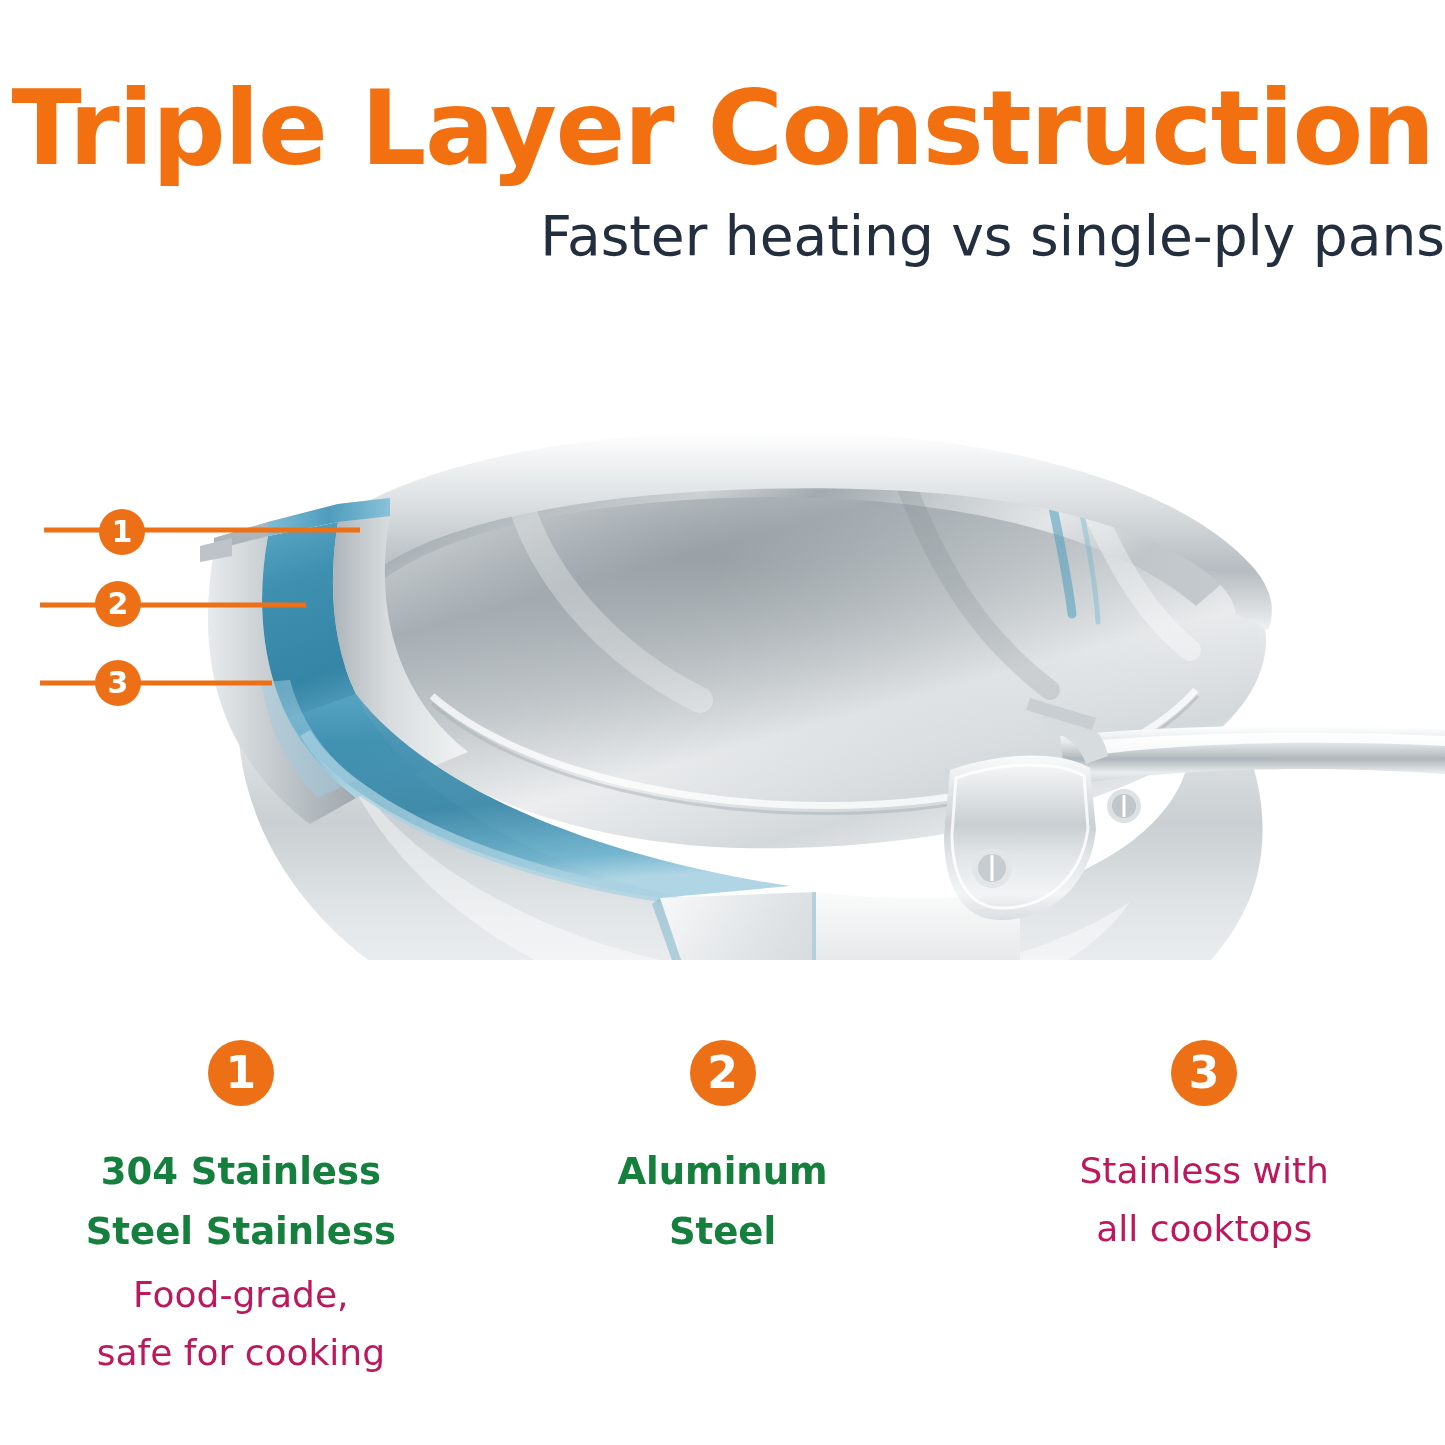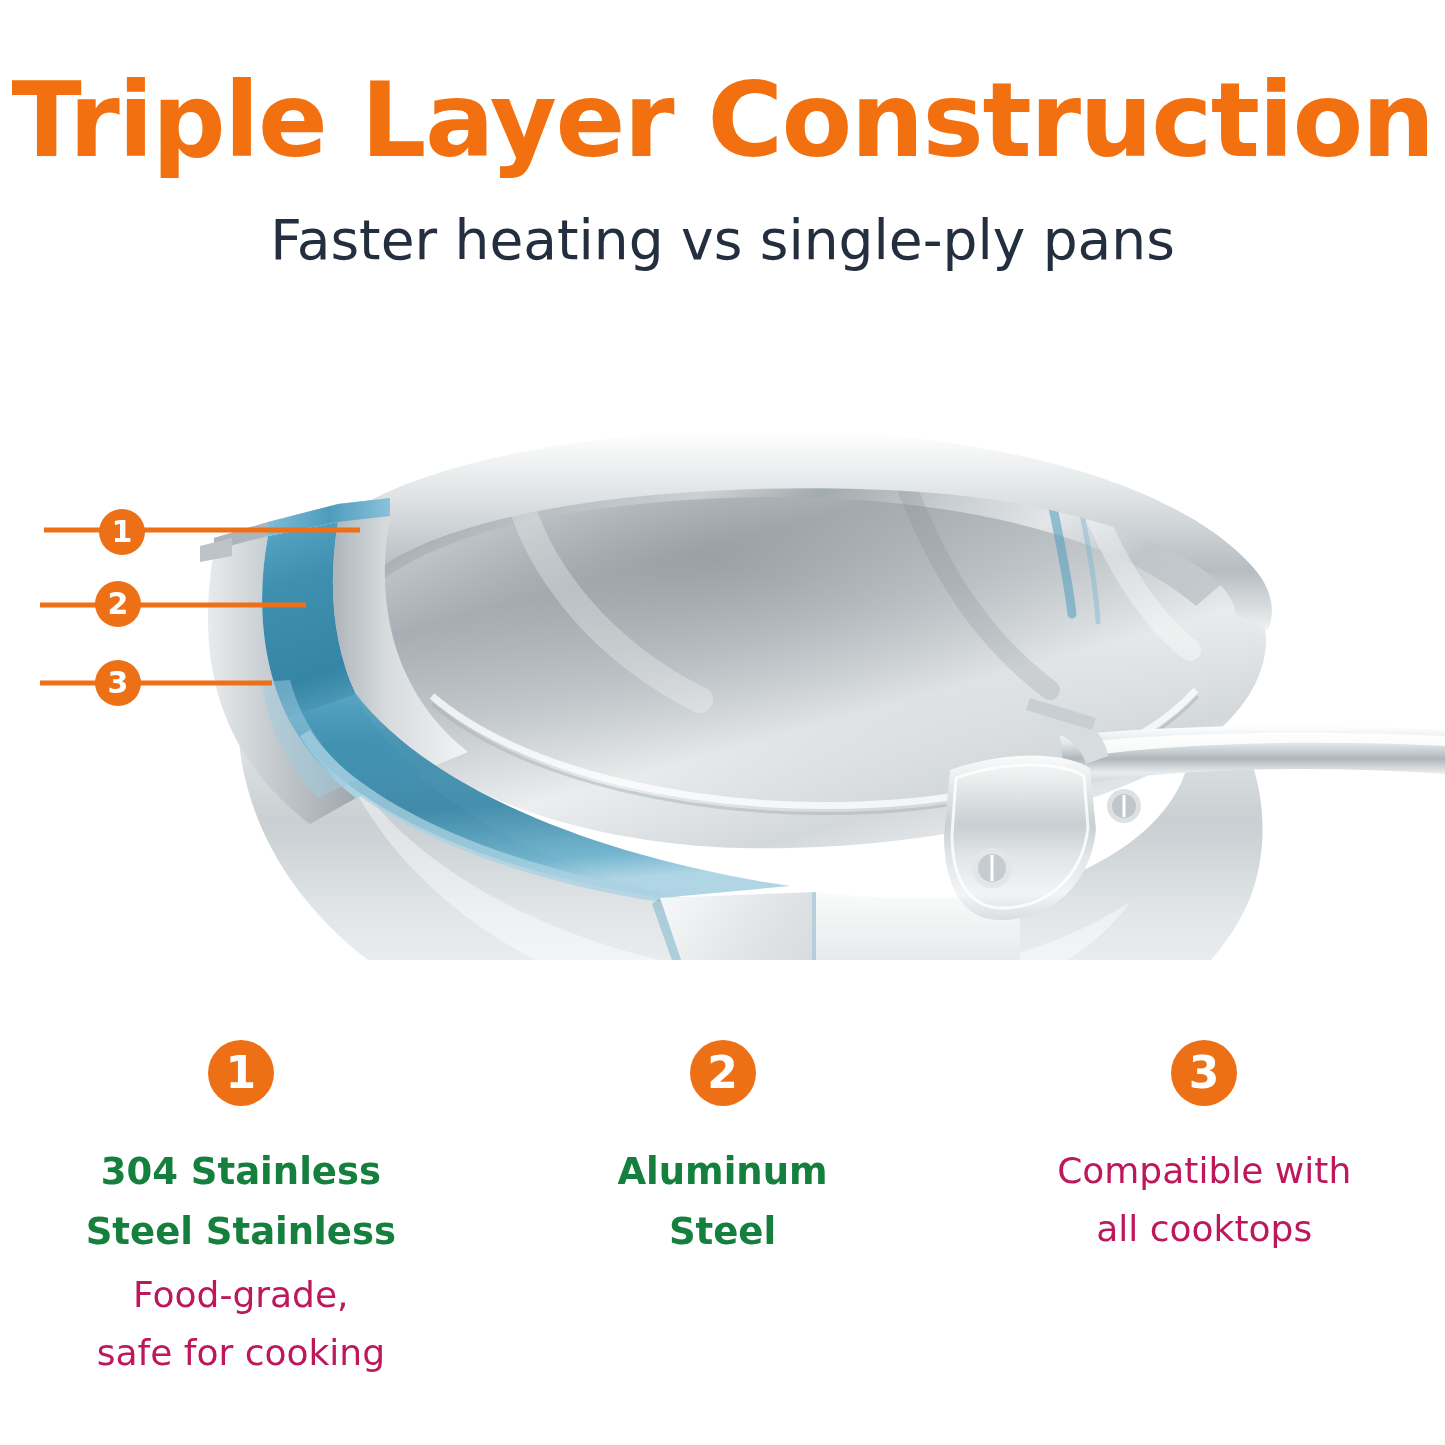--- a/index.html
+++ b/index.html
@@ -12,43 +12,44 @@
     width: 1445px;
     height: 1445px;
     background: #ffffff;
     font-family: "Liberation Sans", sans-serif;
     overflow: hidden;
   }
 
   
   #header {
     position: absolute;
-    top: 4px;
+    top: 12px;
     left: 0;
     width: 1445px;
     text-align: center;
   }
   #headline {
     margin: 0;
     padding-top: 62px;
     font-size: 103px;
     font-weight: 700;
     letter-spacing: -1.5px;
     line-height: 1.05;
     color: #F2700F;
     font-family: "DejaVu Sans", sans-serif;
   }
   #subtitle {
-    margin: 12px;
+    margin: 0;
     padding-top: 24px;
     font-size: 55px;
     font-weight: 400;
     line-height: 1.1;
     color: #232F3E;
     font-family: "DejaVu Sans", sans-serif;
+    text-align: right;
   }
 
   
   #hero {
     position: absolute;
     top: 400px;
     left: 0;
     width: 1445px;
     height: 560px;
   }
@@ -373,20 +374,20 @@
         <div>Aluminum</div>
         <div>Steel</div>
       </div>
     </div>
 
     <div class="feature-col">
       <div class="feature-badge">3</div>
       <div class="feature-title">
       </div>
       <div class="feature-desc">
-        <div>Compatible with</div>
+        <div>Stainless with</div>
         <div>all cooktops</div>
       </div>
     </div>
 
   </div>
 
 </div>
 
 </body></html>

